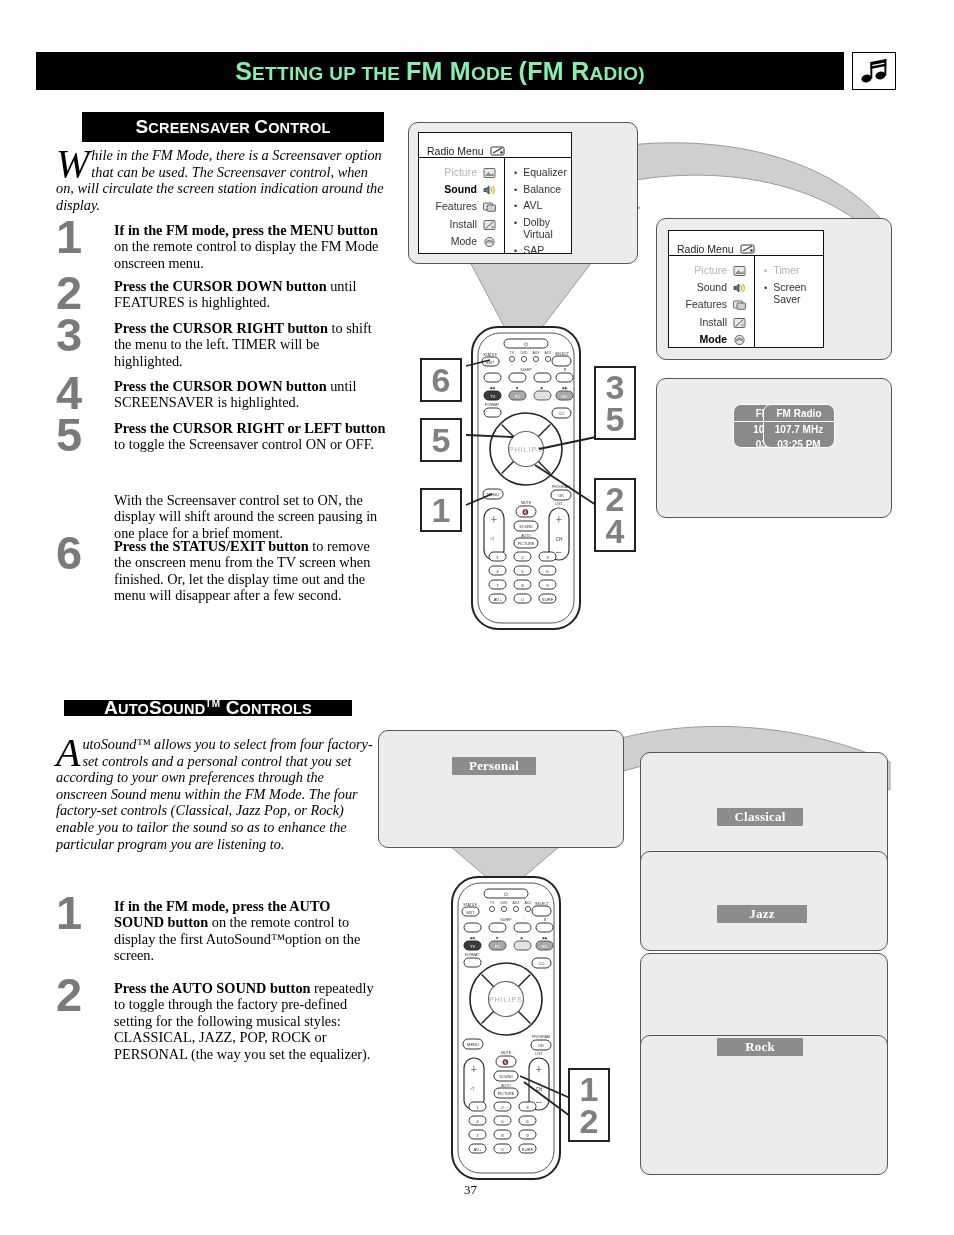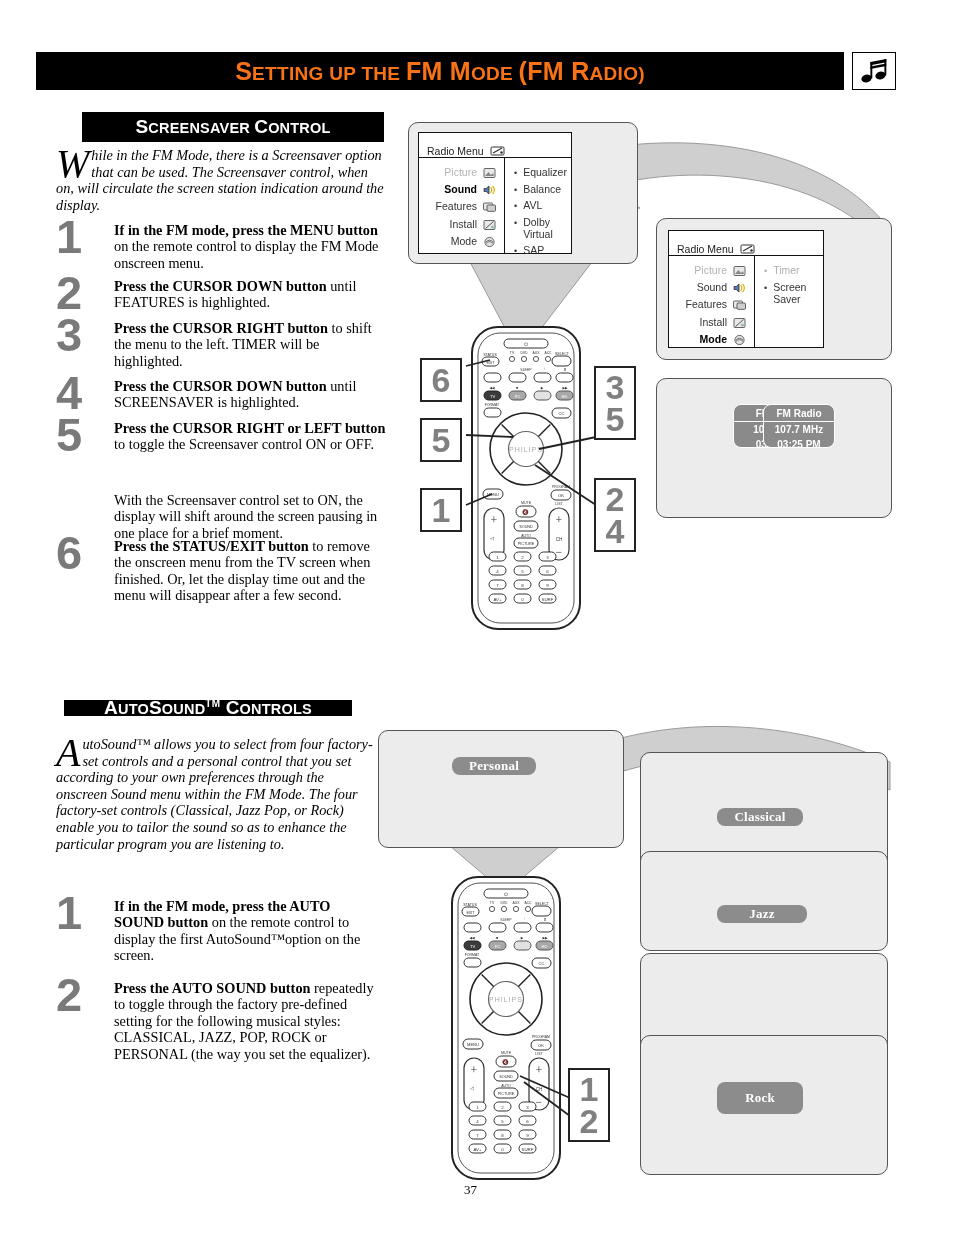--- a/index.html
+++ b/index.html
@@ -14,21 +14,21 @@
   }
 
   
   #title-bar {
     position: absolute; left: 36px; top: 52px;
     width: 808px; height: 38px;
     background: #000;
     display: flex; align-items: center; justify-content: center;
   }
   #title-bar .title-text {
-    color: #f97316;
+    color: #86efac;
     font-family: "Liberation Sans", sans-serif;
     font-weight: bold;
     font-size: 25px;
     letter-spacing: 0.3px;
     white-space: nowrap;
   }
   .sc { font-size: 19px; }
   #note-badge {
     position: absolute; left: 852px; top: 52px;
     width: 44px; height: 38px;
@@ -168,21 +168,21 @@
   .fmtag .hd {
     font-size: 10px; font-weight: bold; padding: 3px 0 2px 0;
     border-bottom: 1.2px solid #fff;
   }
   .fmtag .ln { font-size: 10px; font-weight: bold; line-height: 12.5px; padding-top: 2px;}
 
   
   .pill {
     position: absolute;
     background: #8c8c8c;
-    border-radius: 8px;
+    border-radius: 1px;
     color: #fff;
     font-family: "Liberation Serif", serif;
     font-weight: bold;
     font-size: 13px;
     display: flex; align-items: center; justify-content: center;
     letter-spacing: 0.2px;
   }
 
   
   .callout {
@@ -601,21 +601,21 @@
 <div class="panel" style="left:640px; top:752px; width:248px; height:130px;"></div>
 <div class="pill" style="left:717px; top:808px; width:86px; height:18px;">Classical</div>
 
 <div class="panel" style="left:640px; top:851px; width:248px; height:100px;"></div>
 <div class="pill" style="left:717px; top:905px; width:90px; height:18px;">Jazz</div>
 
 <div class="panel" style="left:640px; top:953px; width:248px; height:100px;"></div>
 <div class="pill" style="left:717px; top:1048px; width:86px; height:18px;">Pop</div>
 
 <div class="panel" style="left:640px; top:1035px; width:248px; height:140px;"></div>
-<div class="pill" style="left:717px; top:1082px; width:86px; height:32px;">Rock</div>
+<div class="pill" style="left:717px; top:1038px; width:86px; height:18px;">Rock</div>
 
 <svg class="layer" width="954" height="1235">
   <g>
     <rect x="452" y="877" width="108" height="302" rx="26" fill="#fff" stroke="#222" stroke-width="2"></rect>
     <rect x="458" y="883" width="96" height="290" rx="22" fill="#fff" stroke="#555" stroke-width="1"></rect>
     <rect x="484" y="889" width="44" height="9" rx="4.5" fill="#fff" stroke="#333" stroke-width="1"></rect>
     <text x="506" y="896" font-size="5" text-anchor="middle" fill="#333" font-family="Liberation Sans, sans-serif">⏻</text>
     <text x="470" y="906" font-size="3.6" text-anchor="middle" fill="#333" font-family="Liberation Sans, sans-serif">STATUS</text>
     <rect x="462" y="907" width="17" height="9" rx="4.5" fill="#fff" stroke="#333" stroke-width="1"></rect>
     <text x="470.5" y="913.5" font-size="3.7" text-anchor="middle" fill="#333" font-family="Liberation Sans, sans-serif">EXIT</text>

